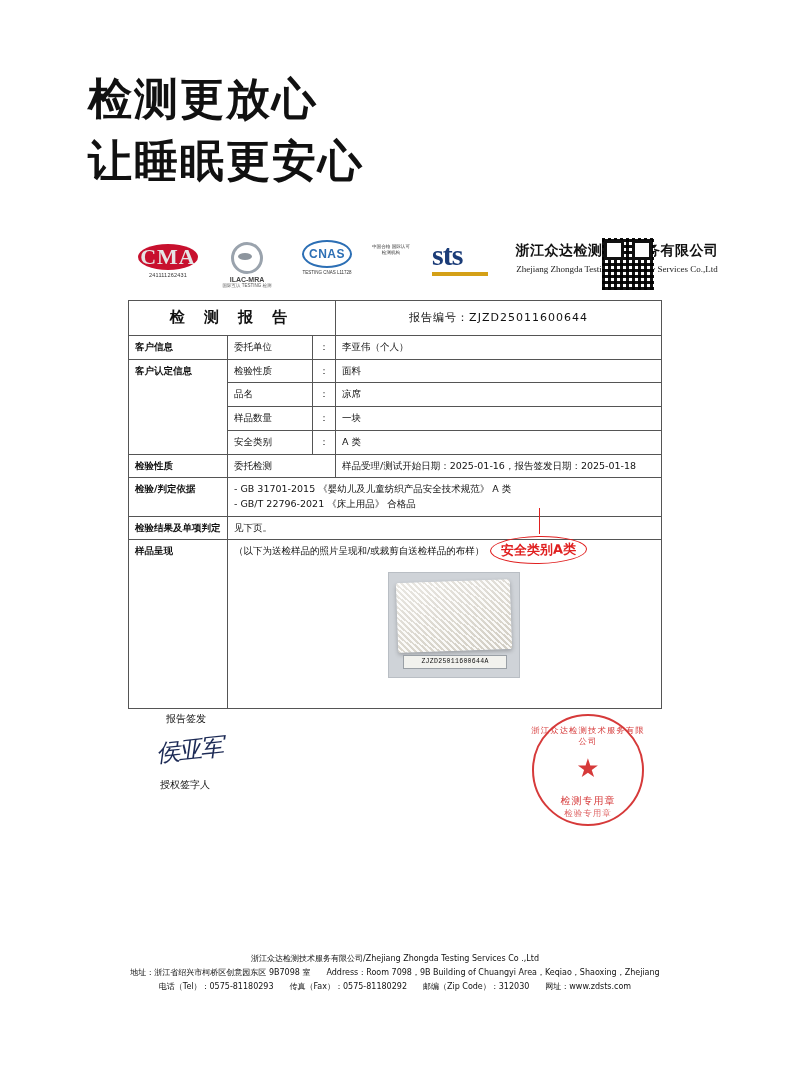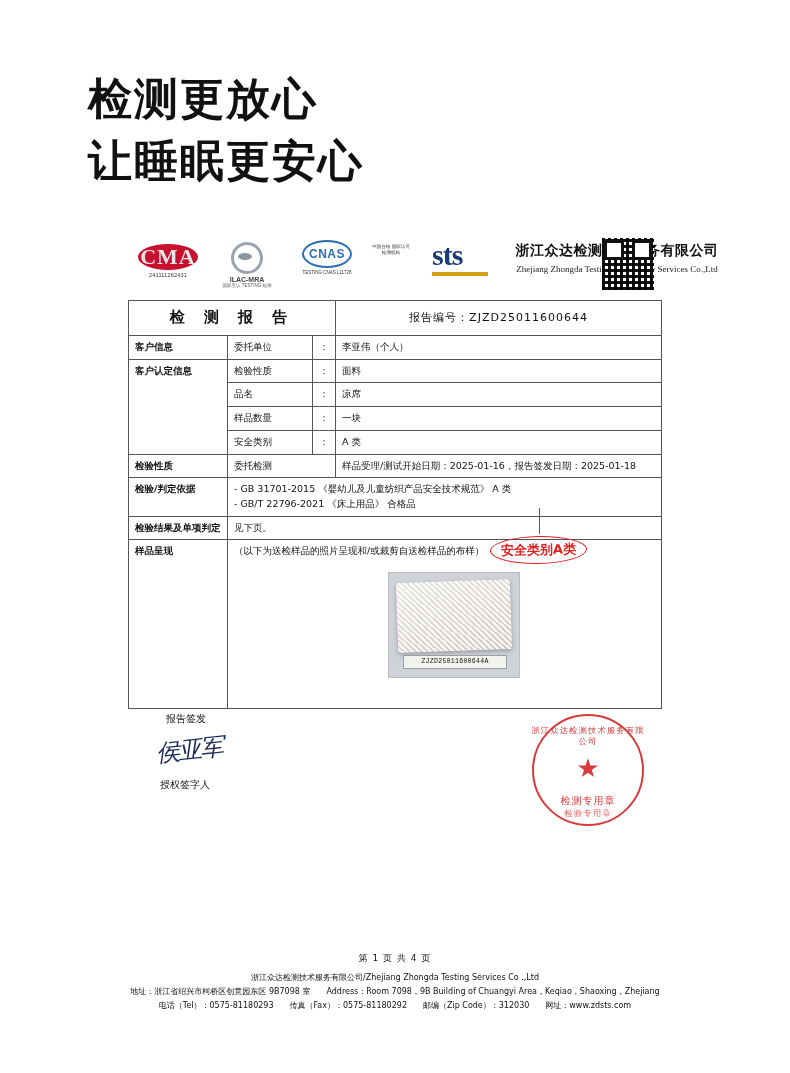--- a/index.html
+++ b/index.html
@@ -569,21 +569,20 @@
 
     <div class="stamp">
       <div class="stamp-top">浙江众达检测技术服务有限公司</div>
       <div class="stamp-star">★</div>
       <div class="stamp-bottom">检测专用章</div>
       <div class="stamp-bottom2">检验专用章</div>
     </div>
   </div>
 
   <div class="footer">
-    <div class="footer-page">第 1 页  共 4 页</div>
     <div class="footer-line">浙江众达检测技术服务有限公司/Zhejiang Zhongda Testing Services Co .,Ltd</div>
     <div class="footer-line">
       <span class="seg">地址：浙江省绍兴市柯桥区创意园东区 9B7098 室</span><span>Address：Room 7098，9B Building of Chuangyi Area，Keqiao，Shaoxing，Zhejiang</span>
     </div>
     <div class="footer-line">
       <span class="seg">电话（Tel）：0575-81180293</span><span class="seg">传真（Fax）：0575-81180292</span><span class="seg">邮编（Zip Code）：312030</span><span>网址：www.zdsts.com</span>
     </div>
   </div>
 
 </div>

